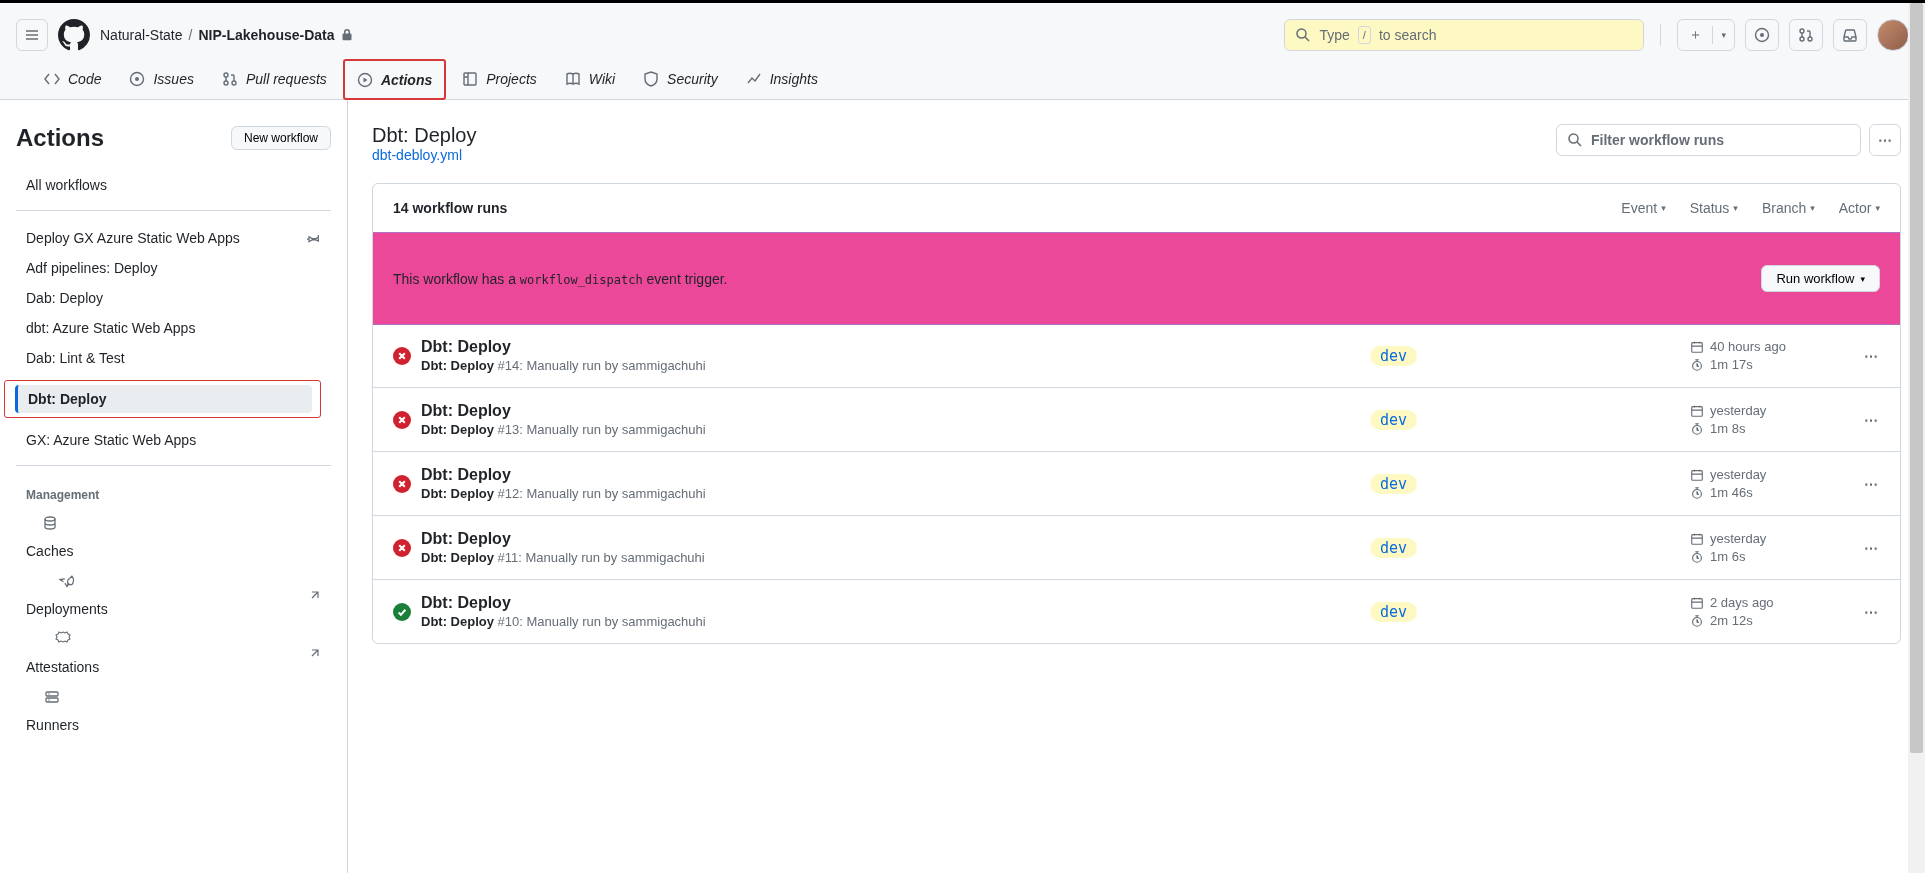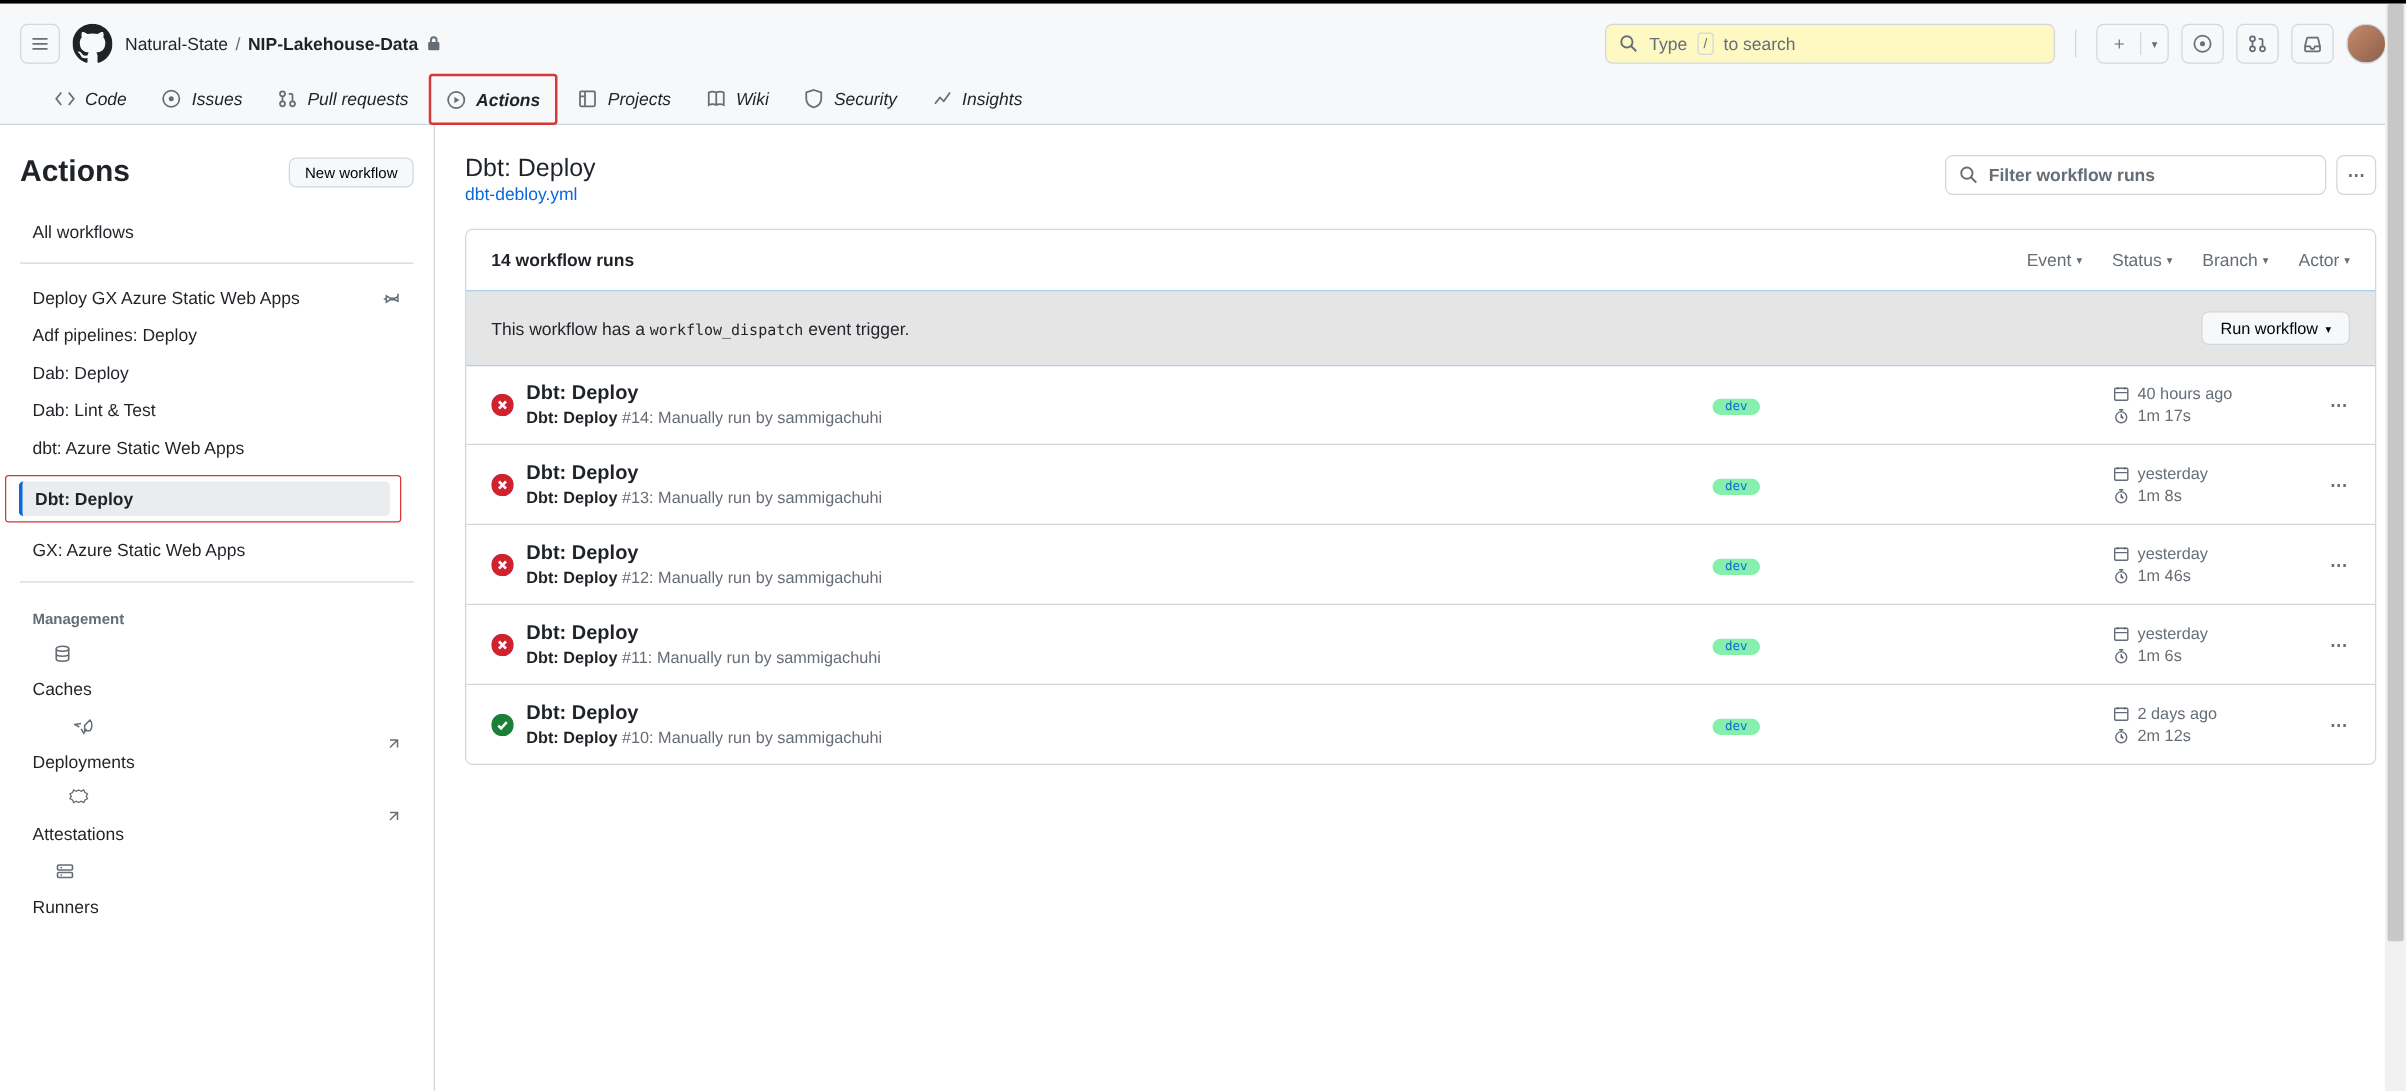--- a/index.html
+++ b/index.html
@@ -209,24 +209,24 @@
     display: flex; align-items: center; justify-content: space-between;
     padding: 16px 20px;
     border-bottom: 1px solid #d0d7de;
   }
   .runs-header .count { font-weight: 600; font-size: 14px; }
   .filter-menus { display:flex; gap: 24px; }
   .filter-menu { color:#656d76; cursor:pointer; display:flex; align-items:center; gap:4px; font-size: 14px; }
   .filter-menu .caret { font-size: 9px; }
 
   .dispatch-banner {
-    background: #e5e5e5;
+    background: #ec4899;
     border: 1px solid rgba(84,174,255,0.4);
     margin: -1px;
-    padding: 16px 20px;
+    padding: 32px 20px;
     display: flex; align-items: center; justify-content: space-between;
     font-size: 14px;
   }
   .dispatch-banner code {
     font-family: ui-monospace, SFMono-Regular, Menlo, monospace;
     font-size: 12px;
     color: #1f2328;
   }
   .run-wf-btn {
     border: 1px solid #d0d7de;
@@ -247,25 +247,25 @@
   .run-row:first-of-type { border-top: none; }
   .status-ico { width: 22px; display:flex; align-items:center; }
   .run-main { flex: 1; padding-left: 6px; }
   .run-title { font-size: 16px; font-weight: 600; color:#1f2328; }
   .run-sub { font-size: 13px; color: #656d76; margin-top: 2px; }
   .run-sub .b { font-weight:600; color:#1f2328; }
   .run-sub .num { color:#656d76; }
   .branch-cell { width: 320px; }
   .branch-tag {
     display: inline-block;
-    background: #86efac;
+    background: #fef9c3;
     color: #0969da;
     border-radius: 999px;
     padding: 1px 10px;
-    font-size: 10px;
+    font-size: 15px;
     font-family: ui-monospace, SFMono-Regular, Menlo, monospace;
   }
   .time-cell { width: 160px; font-size: 13px; color:#656d76; }
   .time-line { display:flex; align-items:center; gap:6px; }
   .row-kebab { width: 30px; text-align:right; color:#656d76; cursor:pointer; font-weight:bold; letter-spacing:2px; }
 
   .scroll-track {
     position: fixed; right: 0; top: 3px; width: 17px; bottom: 0;
     background: #f1f1f1;
   }
@@ -431,24 +431,24 @@
             </svg>
           </span>
       </li>
       <li class="side-item">
           <span>Adf pipelines: Deploy</span>
         </li>
       <li class="side-item">
           <span>Dab: Deploy</span>
         </li>
       <li class="side-item">
-          <span>Dab: Lint &amp; Test</span>
+          <span>dbt: Azure Static Web Apps</span>
         </li>
       <li class="side-item">
-          <span>dbt: Azure Static Web Apps</span>
+          <span>Dab: Lint &amp; Test</span>
         </li>
       <li class="side-item selected-wrap">
         <div class="selected-box">
             <div class="selected-inner">Dbt: Deploy</div>
           </div>
       </li>
       <li class="side-item">
           <span>GX: Azure Static Web Apps</span>
         </li>
       <li class="side-sep"></li>

